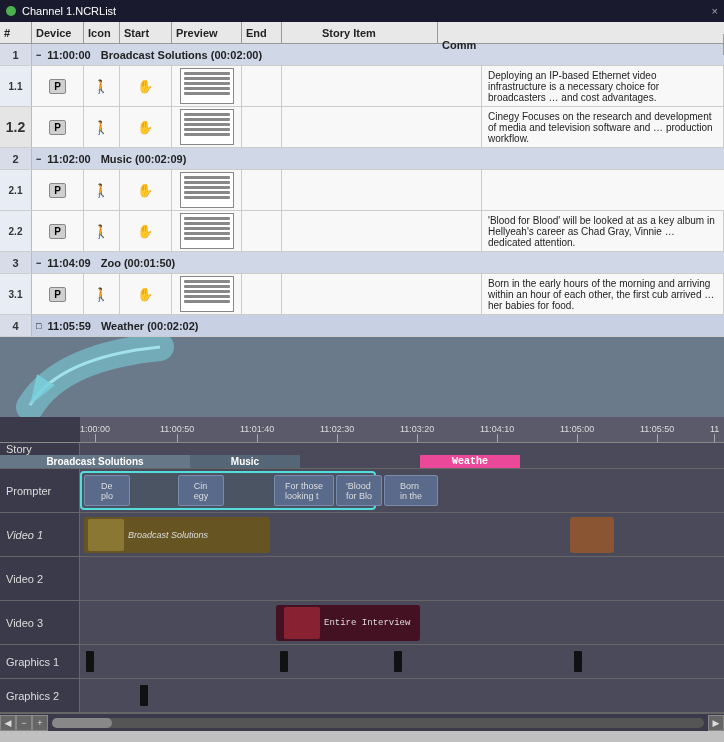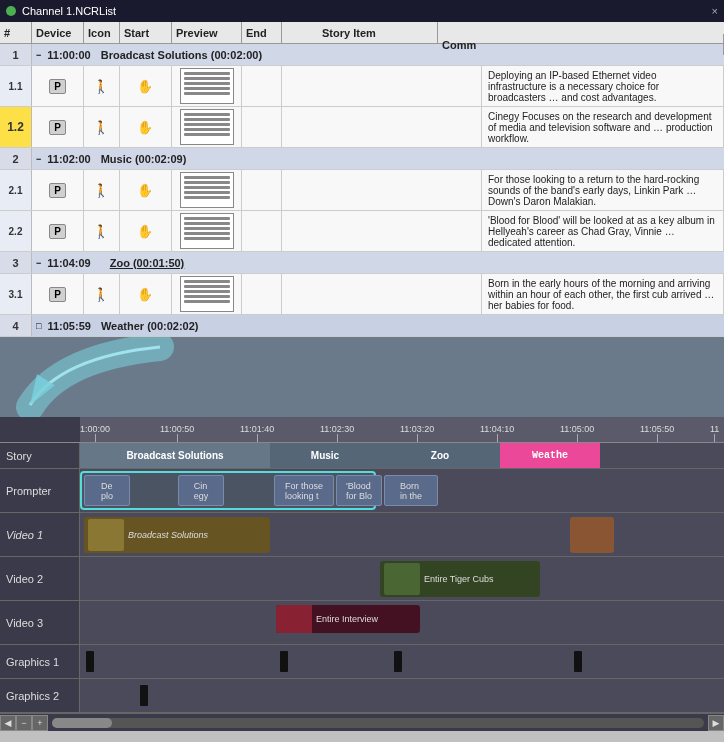--- a/index.html
+++ b/index.html
@@ -68,21 +68,21 @@
 
     
     .tl-row { display: flex; height: 40px; border-bottom: 1px solid #666; }
     .tl-row-label { width: 80px; background: #3a3a4a; color: #ddd; display: flex; align-items: center; padding: 0 6px; font-size: 11px; border-right: 1px solid #666; flex-shrink: 0; }
     .tl-row-content { flex: 1; position: relative; overflow: hidden; background: #4a4a5a; }
 
     
     .prompter-seg { position: absolute; top: 6px; bottom: 6px; background: #5a6a8a; border: 1px solid #7a8aaa; border-radius: 2px; display: flex; align-items: center; justify-content: center; font-size: 9px; color: #ddd; overflow: hidden; padding: 4px; }
 
     
-    .story-row { display: flex; height: 24px; border-bottom: 1px solid #666; }
+    .story-row { display: flex; height: 24px; border-bottom: 1px solid #666; flex-direction: column; }
     .story-row-label { width: 80px; background: #3a3a4a; color: #ddd; display: flex; align-items: center; padding: 0 6px; font-size: 11px; border-right: 1px solid #666; flex-shrink: 0; }
     .story-seg { position: absolute; top: 0; bottom: 0; display: flex; align-items: center; justify-content: center; font-size: 10px; color: #fff; font-weight: bold; }
 
     
     .prompter-highlight { position: absolute; top: 2px; bottom: 2px; border: 2px solid #5dd; border-radius: 4px; background: rgba(80,200,220,0.08); pointer-events: none; }
 
     
     .graphics-bar { position: absolute; top: 6px; bottom: 6px; width: 8px; background: #111; border-radius: 1px; }
 
     
@@ -147,21 +147,21 @@
           <div class="preview-line"></div>
           <div class="preview-line"></div>
       </div>
     </div>
     <div class="cell cell-end"></div>
     <div class="cell cell-story"></div>
     <div class="cell cell-comment">Deploying an IP-based Ethernet video infrastructure is a necessary choice for broadcasters … and cost advantages.</div>
   </div>
 
   <div class="row data-row">
-    <div class="row-num-cell" style="background:#fde047;font-size:12px;">1.2</div>
+    <div class="row-num-cell" style="background:#e5e5e5;font-size:14px;">1.2</div>
     <div class="cell cell-device">
         <button class="p-btn">P</button>
       </div>
     <div class="cell cell-icon">
         <span class="person-icon">🚶</span>
       </div>
     <div class="cell cell-start">
         <span class="hand-icon">✋</span>
       </div>
     <div class="cell cell-preview">
@@ -202,21 +202,20 @@
       <div class="preview-box">
         <div class="preview-line"></div>
           <div class="preview-line"></div>
           <div class="preview-line"></div>
           <div class="preview-line"></div>
           <div class="preview-line"></div>
       </div>
     </div>
     <div class="cell cell-end"></div>
     <div class="cell cell-story"></div>
-    <div class="cell cell-comment">For those looking to a return to the hard-rocking sounds of the band's early days, Linkin Park … Down's Daron Malakian.</div>
   </div>
 
   <div class="row data-row">
     <div class="row-num-cell" style="background:#e8ecf4;font-size:10px;">2.2</div>
     <div class="cell cell-device">
         <button class="p-btn">P</button>
       </div>
     <div class="cell cell-icon">
         <span class="person-icon">🚶</span>
       </div>
@@ -235,21 +234,21 @@
     <div class="cell cell-end"></div>
     <div class="cell cell-story"></div>
     <div class="cell cell-comment">'Blood for Blood' will be looked at as a key album in Hellyeah's career as Chad Gray, Vinnie … dedicated attention.</div>
   </div>
 
   <div class="row group-header">
     <div class="row-num-cell">3</div>
     <div class="group-full" style="padding-left:4px;">
       <span class="expand-icon">−</span>
       <span style="font-weight:bold;color:#222;">11:04:09</span>
-      <span style="margin-left:15px;font-weight:bold;color:#222;text-decoration:underline;">Zoo (00:01:50)</span>
+      <span style="margin-left:6px;font-weight:bold;color:#222;">Zoo (00:01:50)</span>
     </div>
   </div>
 
   <div class="row data-row">
     <div class="row-num-cell" style="background:#e8ecf4;font-size:10px;">3.1</div>
     <div class="cell cell-device">
         <button class="p-btn">P</button>
       </div>
     <div class="cell cell-icon">
         <span class="person-icon">🚶</span>
@@ -339,21 +338,20 @@
       </div>
     </div>
     <div style="width:80px; background:#3a3a4a; height:100%; flex-shrink:0;"></div>
   </div>
 
   <div class="story-row" style="height:26px;">
     <div class="story-row-label">Story</div>
     <div class="tl-row-content" style="position:relative; overflow:hidden; background:#4a4a5a;">
       <div class="story-seg" style="left:0; width:190px; background:#667788;">Broadcast Solutions</div>
       <div class="story-seg" style="left:190px; width:110px; background:#556677;">Music</div>
-      <div class="story-seg" style="left:300px; width:120px; background:#556677;">Zoo</div>
       <div class="story-seg" style="left:420px; width:100px; background:#ec4899;font-family:Liberation Mono, monospace;">Weathe</div>
     </div>
   </div>
 
   <div class="tl-row" style="height:44px;">
     <div class="tl-row-label">Prompter</div>
     <div class="tl-row-content" style="position:relative; overflow:hidden;">
 
       <div class="prompter-highlight" style="left:0; width:296px;"></div>
       <div class="prompter-seg" style="left:4px; width:46px;">De<br>plo</div>
@@ -374,32 +372,26 @@
       </div>
 
       <div style="position:absolute; left:490px; top:4px; height:36px; width:44px; background:#7a4422; border-radius:3px; overflow:hidden;">
         <div style="width:100%; height:100%; background:#8a5533;"></div>
       </div>
     </div>
   </div>
 
   <div class="tl-row" style="height:44px;">
     <div class="tl-row-label">Video 2</div>
-    <div class="tl-row-content" style="position:relative; overflow:hidden;">
-      <div style="position:absolute; left:300px; top:4px; height:36px; width:160px; background:#334422; border-radius:3px; display:flex; align-items:center; gap:4px; overflow:hidden; padding:0 4px;">
-        <div style="width:36px; height:32px; background:#4a6633; border-radius:2px; flex-shrink:0;"></div>
-        <span style="color:#ddd; font-size:9px;">Entire Tiger Cubs</span>
-      </div>
-    </div>
   </div>
 
   <div class="tl-row" style="height:44px;">
     <div class="tl-row-label">Video 3</div>
     <div class="tl-row-content" style="position:relative; overflow:hidden;">
-      <div style="position:absolute; left:196px; top:4px; height:28px; width:144px; background:#441122; border-radius:3px; display:flex; align-items:center; gap:4px; overflow:hidden; padding:0 0;">
+      <div style="position:absolute; left:196px; top:4px; height:36px; width:144px; background:#441122; border-radius:3px; display:flex; align-items:center; gap:4px; overflow:hidden; padding:0 8px;font-family:Liberation Mono, monospace;">
         <div style="width:36px; height:32px; background:#882233; border-radius:2px; flex-shrink:0;"></div>
         <span style="color:#ddd; font-size:9px;">Entire Interview</span>
       </div>
     </div>
   </div>
 
   <div class="tl-row" style="height:34px;">
     <div class="tl-row-label">Graphics 1</div>
     <div class="tl-row-content" style="position:relative; overflow:hidden;">
       <div class="graphics-bar" style="left:6px;"></div>

